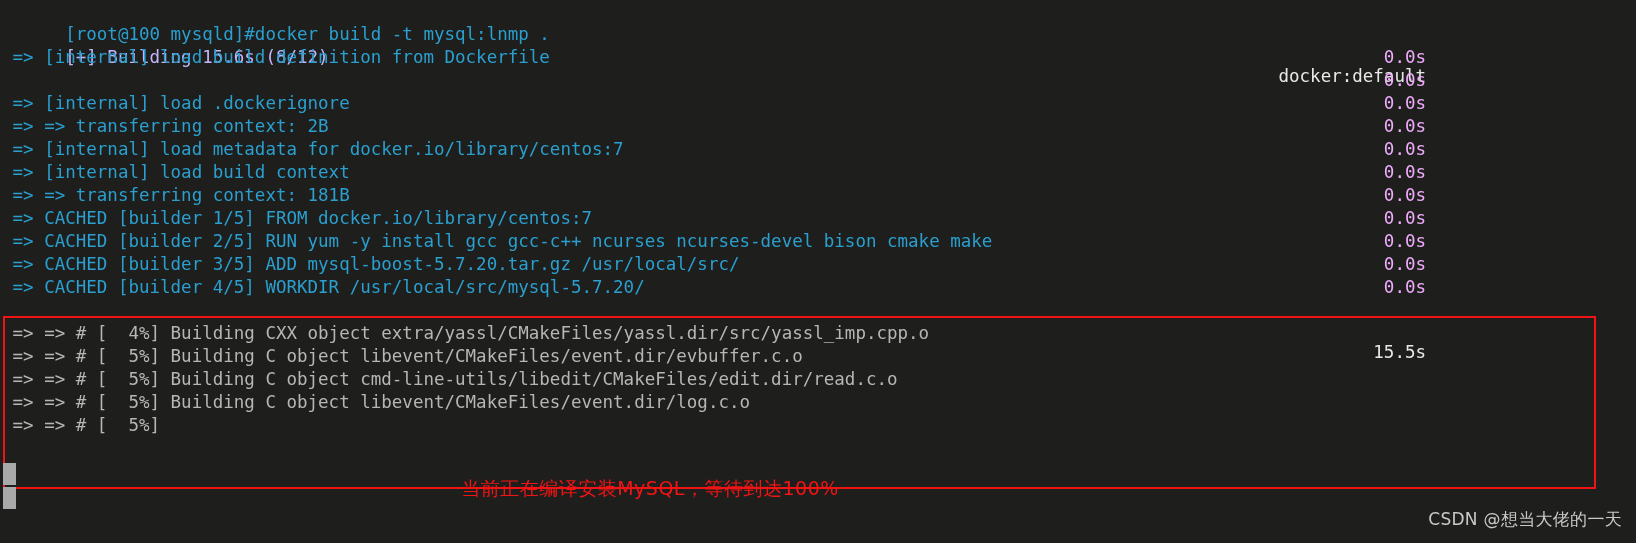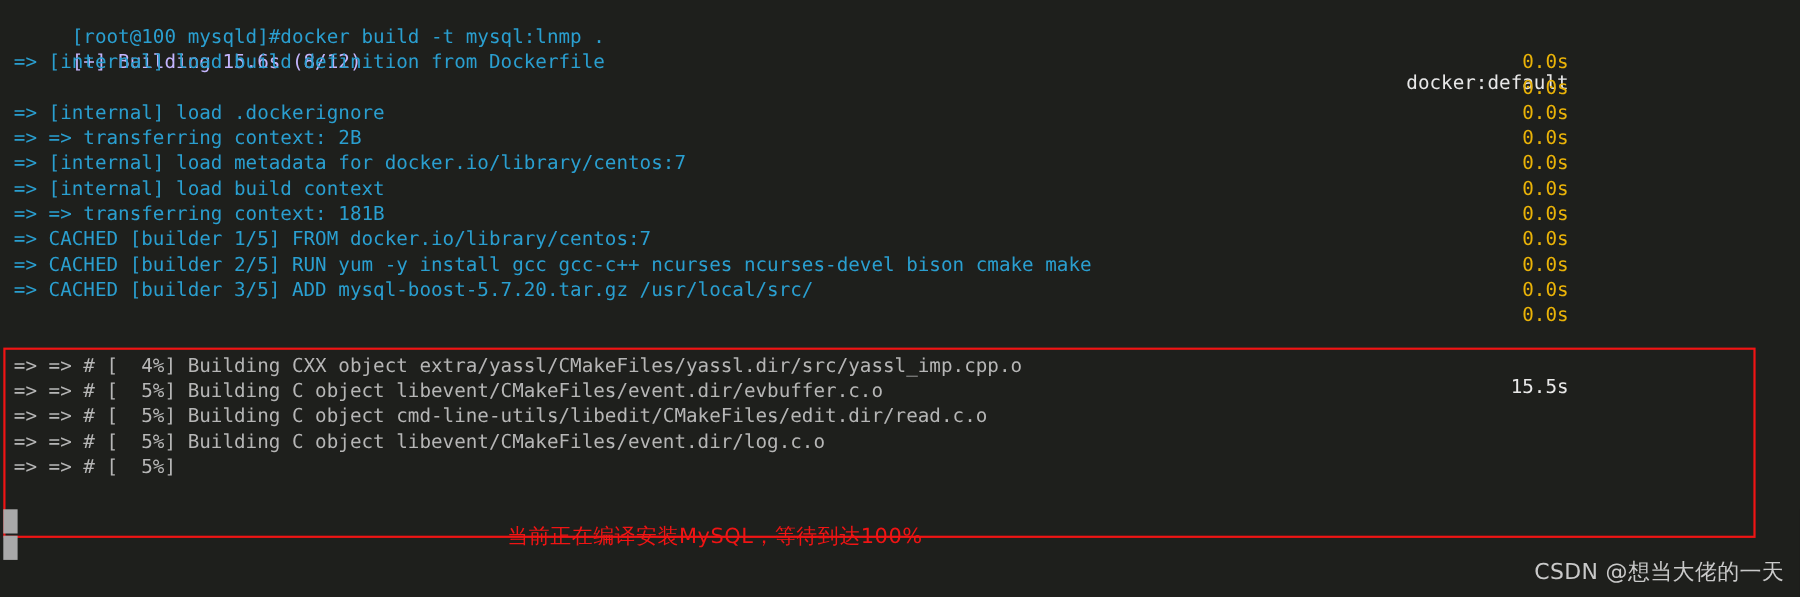--- a/index.html
+++ b/index.html
@@ -50,21 +50,21 @@
   .c-white  { color: #c4b5fd; }
   .c-gray   { color: #b6b6b6; }
 
   
   .timing {
     position: absolute;
     right: 2px;
     top: 0;
     white-space: pre;
   }
-  .timing.cyan { color: #eab308; margin-left: 20px; }
+  .timing.cyan { color: #f0abfc; margin-left: 20px; }
   .timing.white { color: #e8e8e8; margin-top: 42px; }
 
   
   #red-box {
     position: absolute;
     left: 3px;
     top: 316px;
     width: 1593px;
     height: 173px;
     border: 2px solid #f01414;
@@ -103,21 +103,21 @@
     letter-spacing: 0.5px;
   }
 
   
   #watermark {
     position: absolute;
     right: 14px;
     top: 508px;
     color: #c9c9c9;
     font-family: "DejaVu Sans", "Liberation Sans", sans-serif;
-    font-size: 20px;
+    font-size: 17px;
     letter-spacing: 0.3px;
   }
 </style>
 </head>
 <body>
 
 <div id="terminal">
 
   <div class="term-lines">
 
@@ -134,21 +134,21 @@
         <div class="line"><span class="txt c-cyan"> =&gt; [internal] load build definition from Dockerfile</span><span class="timing cyan">0.0s</span></div>
         <div class="line"><span class="timing cyan">0.0s</span></div>
         <div class="line"><span class="txt c-cyan"> =&gt; [internal] load .dockerignore</span><span class="timing cyan">0.0s</span></div>
         <div class="line"><span class="txt c-cyan"> =&gt; =&gt; transferring context: 2B</span><span class="timing cyan">0.0s</span></div>
         <div class="line"><span class="txt c-cyan"> =&gt; [internal] load metadata for docker.io/library/centos:7</span><span class="timing cyan">0.0s</span></div>
         <div class="line"><span class="txt c-cyan"> =&gt; [internal] load build context</span><span class="timing cyan">0.0s</span></div>
         <div class="line"><span class="txt c-cyan"> =&gt; =&gt; transferring context: 181B</span><span class="timing cyan">0.0s</span></div>
         <div class="line"><span class="txt c-cyan"> =&gt; CACHED [builder 1/5] FROM docker.io/library/centos:7</span><span class="timing cyan">0.0s</span></div>
         <div class="line"><span class="txt c-cyan"> =&gt; CACHED [builder 2/5] RUN yum -y install gcc gcc-c++ ncurses ncurses-devel bison cmake make</span><span class="timing cyan">0.0s</span></div>
         <div class="line"><span class="txt c-cyan"> =&gt; CACHED [builder 3/5] ADD mysql-boost-5.7.20.tar.gz /usr/local/src/</span><span class="timing cyan">0.0s</span></div>
-        <div class="line"><span class="timing cyan">0.0s</span></div>
+        <div class="line"><span class="txt c-cyan"> =&gt; CACHED [builder 4/5] WORKDIR /usr/local/src/mysql-5.7.20/</span><span class="timing cyan">0.0s</span></div>
         <div class="line"><span class="timing white">15.5s</span></div>
         <div class="line"><span class="txt c-gray"> =&gt; =&gt; # [  4%] Building CXX object extra/yassl/CMakeFiles/yassl.dir/src/yassl_imp.cpp.o</span></div>
         <div class="line"><span class="txt c-gray"> =&gt; =&gt; # [  5%] Building C object libevent/CMakeFiles/event.dir/evbuffer.c.o</span></div>
         <div class="line"><span class="txt c-gray"> =&gt; =&gt; # [  5%] Building C object cmd-line-utils/libedit/CMakeFiles/edit.dir/read.c.o</span></div>
         <div class="line"><span class="txt c-gray"> =&gt; =&gt; # [  5%] Building C object libevent/CMakeFiles/event.dir/log.c.o</span></div>
         <div class="line"><span class="txt c-gray"> =&gt; =&gt; # [  5%]</span></div>
       </div>
 
   </div>
 

